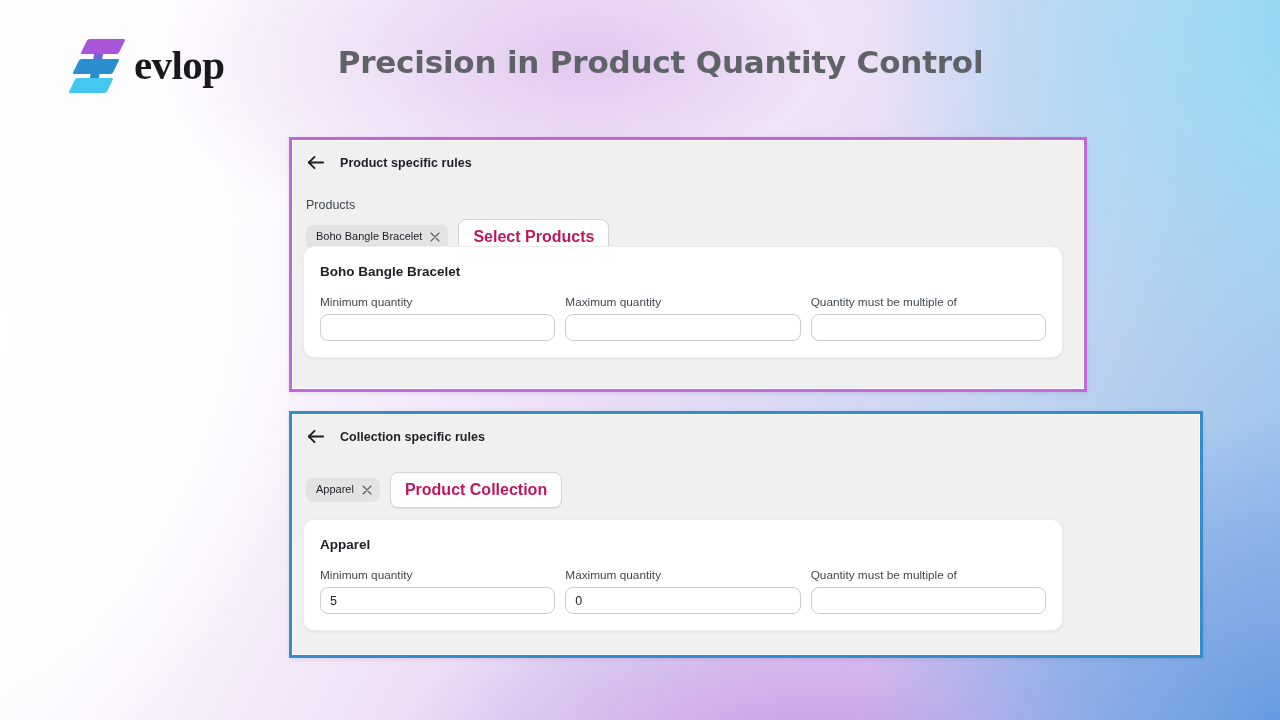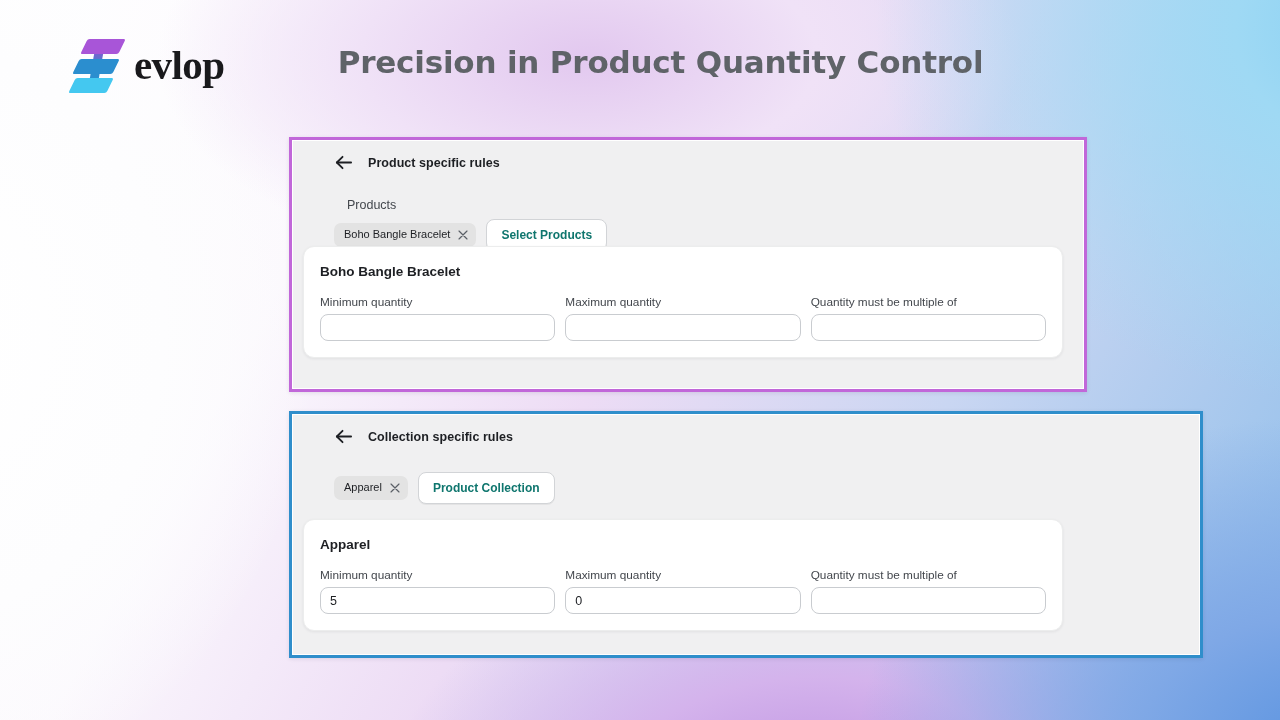--- a/index.html
+++ b/index.html
@@ -73,21 +73,20 @@
     font-weight: 400;
     color: #111318;
     font-family: "DejaVu Sans", sans-serif;
   }
 
   
   .panel {
     position: absolute;
     background: #f0f0f1;
     box-shadow: 0 1px 4px rgba(30,30,50,0.10);
-    padding-left: 28px;
   }
   .panel.outline-purple { border: 3px solid #c167d9; outline: 1px solid #ffffff; outline-offset: -4px; }
   .panel.outline-blue   { border: 3px solid #2f8ecb; outline: 1px solid #ffffff; outline-offset: -4px; }
 
   #panel-product   { left: 289px; top: 137px; width: 798px; height: 255px; }
   #panel-collection{ left: 289px; top: 411px; width: 914px; height: 247px; }
 
   .panel-header {
     display: flex; align-items: center;
     gap: 15px;
@@ -104,21 +103,20 @@
     font-weight: 700;
     color: #1d1f23;
     letter-spacing: 0.05px;
   }
 
   .selector-block { padding: 26px 0 0 14px; }
   .selector-label {
     font-size: 12.5px;
     color: #43474d;
     margin-bottom: 7px;
-    margin-left: 13px;
   }
   .selector-row { display: flex; align-items: center; gap: 10px; }
 
   .tag {
     display: inline-flex; align-items: center; gap: 8px;
     background: #e3e3e3;
     border-radius: 7px;
     padding: 5px 8px 5px 10px;
     font-size: 11px;
     color: #1d1f23;
@@ -128,23 +126,23 @@
     width: 10px; height: 10px;
     display: block;
     color: #5a5f66;
   }
   .select-btn {
     background: #ffffff;
     border: 1px solid #d2d4d7;
     border-radius: 8px;
     box-shadow: 0 1px 0 rgba(26,26,26,0.06);
     padding: 8px 14px;
-    font-size: 12px;
+    font-size: 16px;
     font-weight: 600;
-    color: #0f766e;
+    color: #be185d;
     font-family: "Liberation Sans", sans-serif;
     cursor: pointer;
   }
 
   
   .rule-card {
     position: absolute;
     left: 11px;
     width: 760px;
     background: #ffffff;

